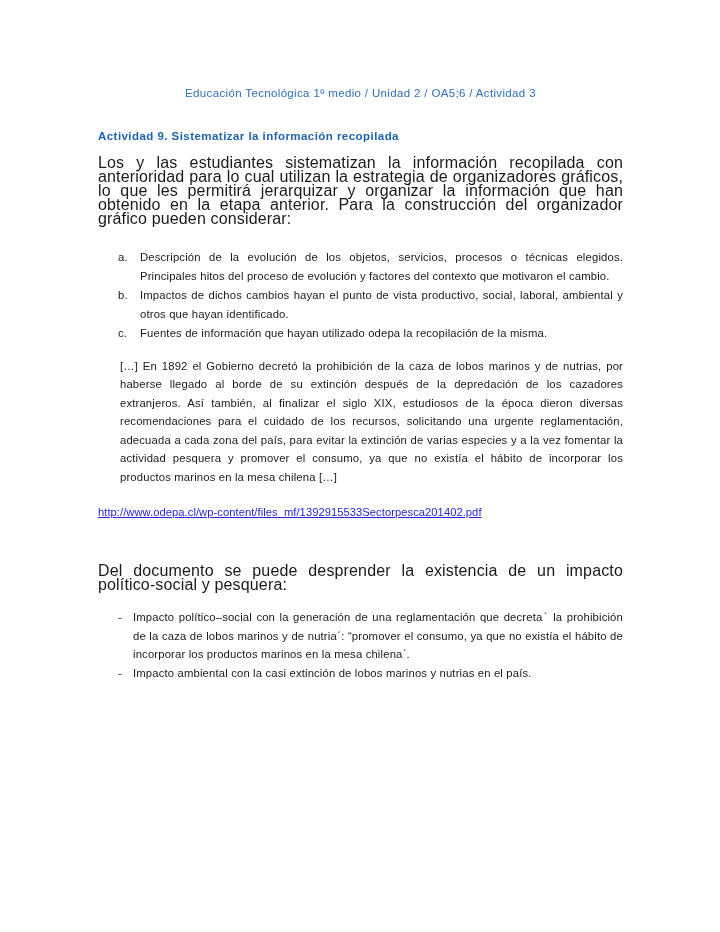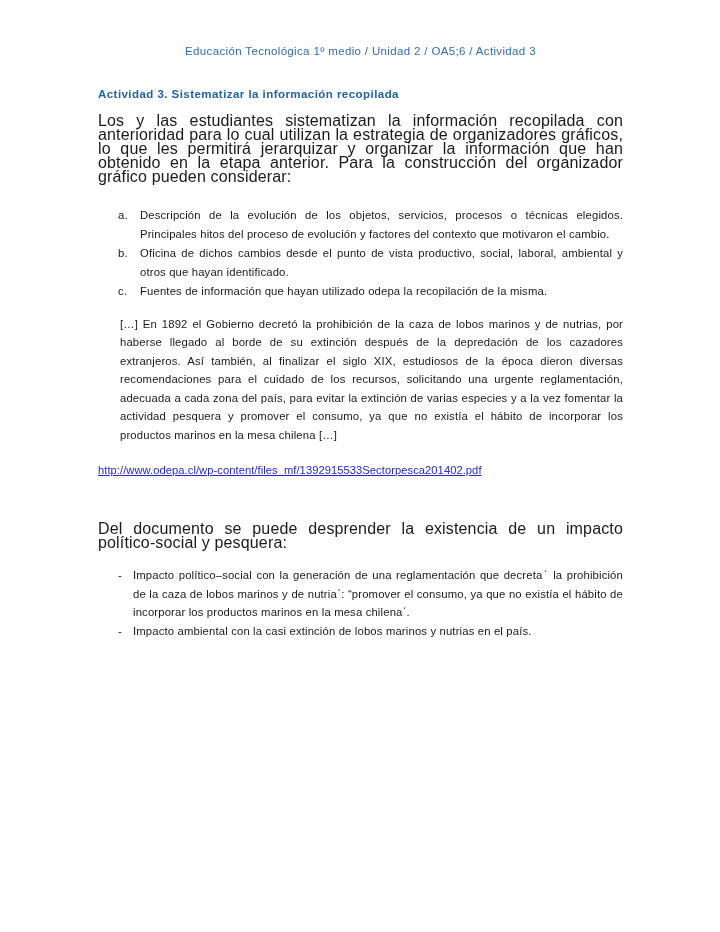--- a/index.html
+++ b/index.html
@@ -28,21 +28,21 @@
 
   .content {
     position: absolute;
     left: 98px;
     top: 0;
     width: 525px;
   }
 
   
   .doc-header {
-    margin-top: 43px;
+    margin-top: 85px;
     text-align: center;
     color: #2f6fb5;
     font-size: 11.5px;
     letter-spacing: 0.35px;
     line-height: 16px;
     white-space: nowrap;
   }
 
   
   .activity-title {
@@ -162,32 +162,32 @@
   }
 </style>
 </head>
 <body>
 
 <div class="page">
   <div class="content">
 
     <div class="doc-header">Educación Tecnológica 1º medio / Unidad 2 / OA5;6 / Actividad 3</div>
 
-    <div class="activity-title">Actividad 3. Sistematizar la información recopilada</div>
+    <div class="activity-title">Actividad 9. Sistematizar la información recopilada</div>
 
     <p class="para">Los y las estudiantes sistematizan la información recopilada con anterioridad para lo cual utilizan la estrategia de organizadores gráficos, lo que les permitirá jerarquizar y organizar la información que han obtenido en la etapa anterior. Para la construcción del organizador gráfico pueden considerar:</p>
 
     <ul class="alpha-list">
       <li>
         <span class="marker">a.</span>
         <span>Descripción de la evolución de los objetos, servicios, procesos o técnicas elegidos. Principales hitos del proceso de evolución y factores del contexto que motivaron el cambio.</span>
       </li>
       <li>
         <span class="marker">b.</span>
-        <span>Oficina de dichos cambios desde el punto de vista productivo, social, laboral, ambiental y otros que hayan identificado.</span>
+        <span>Impactos de dichos cambios hayan el punto de vista productivo, social, laboral, ambiental y otros que hayan identificado.</span>
       </li>
       <li>
         <span class="marker">c.</span>
         <span>Fuentes de información que hayan utilizado odepa la recopilación de la misma.</span>
       </li>
     </ul>
 
 
     <div class="quote-block">[…] En 1892 el Gobierno decretó la prohibición de la caza de lobos marinos y de nutrias, por haberse llegado al borde de su extinción después de la depredación de los cazadores extranjeros. Así también, al finalizar el siglo XIX, estudiosos de la época dieron diversas recomendaciones para el cuidado de los recursos, solicitando una urgente reglamentación, adecuada a cada zona del país, para evitar la extinción de varias especies y a la vez fomentar la actividad pesquera y promover el consumo, ya que no existía el hábito de incorporar los productos marinos en la mesa chilena […]</div>
 

